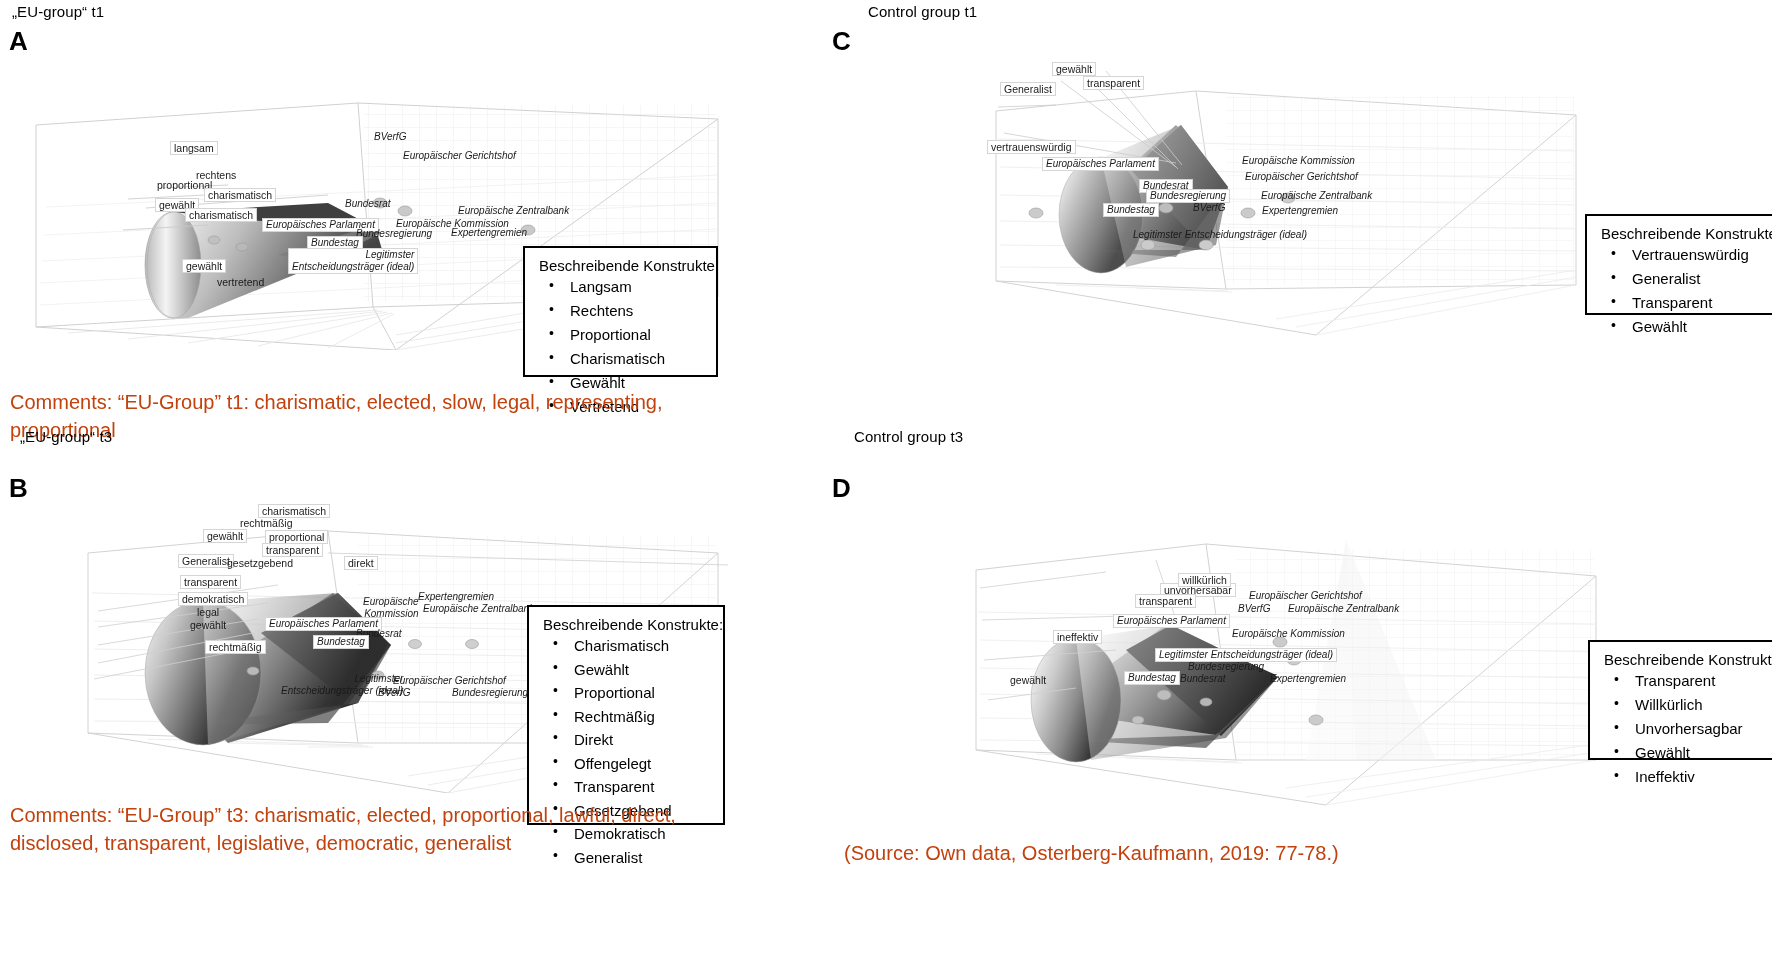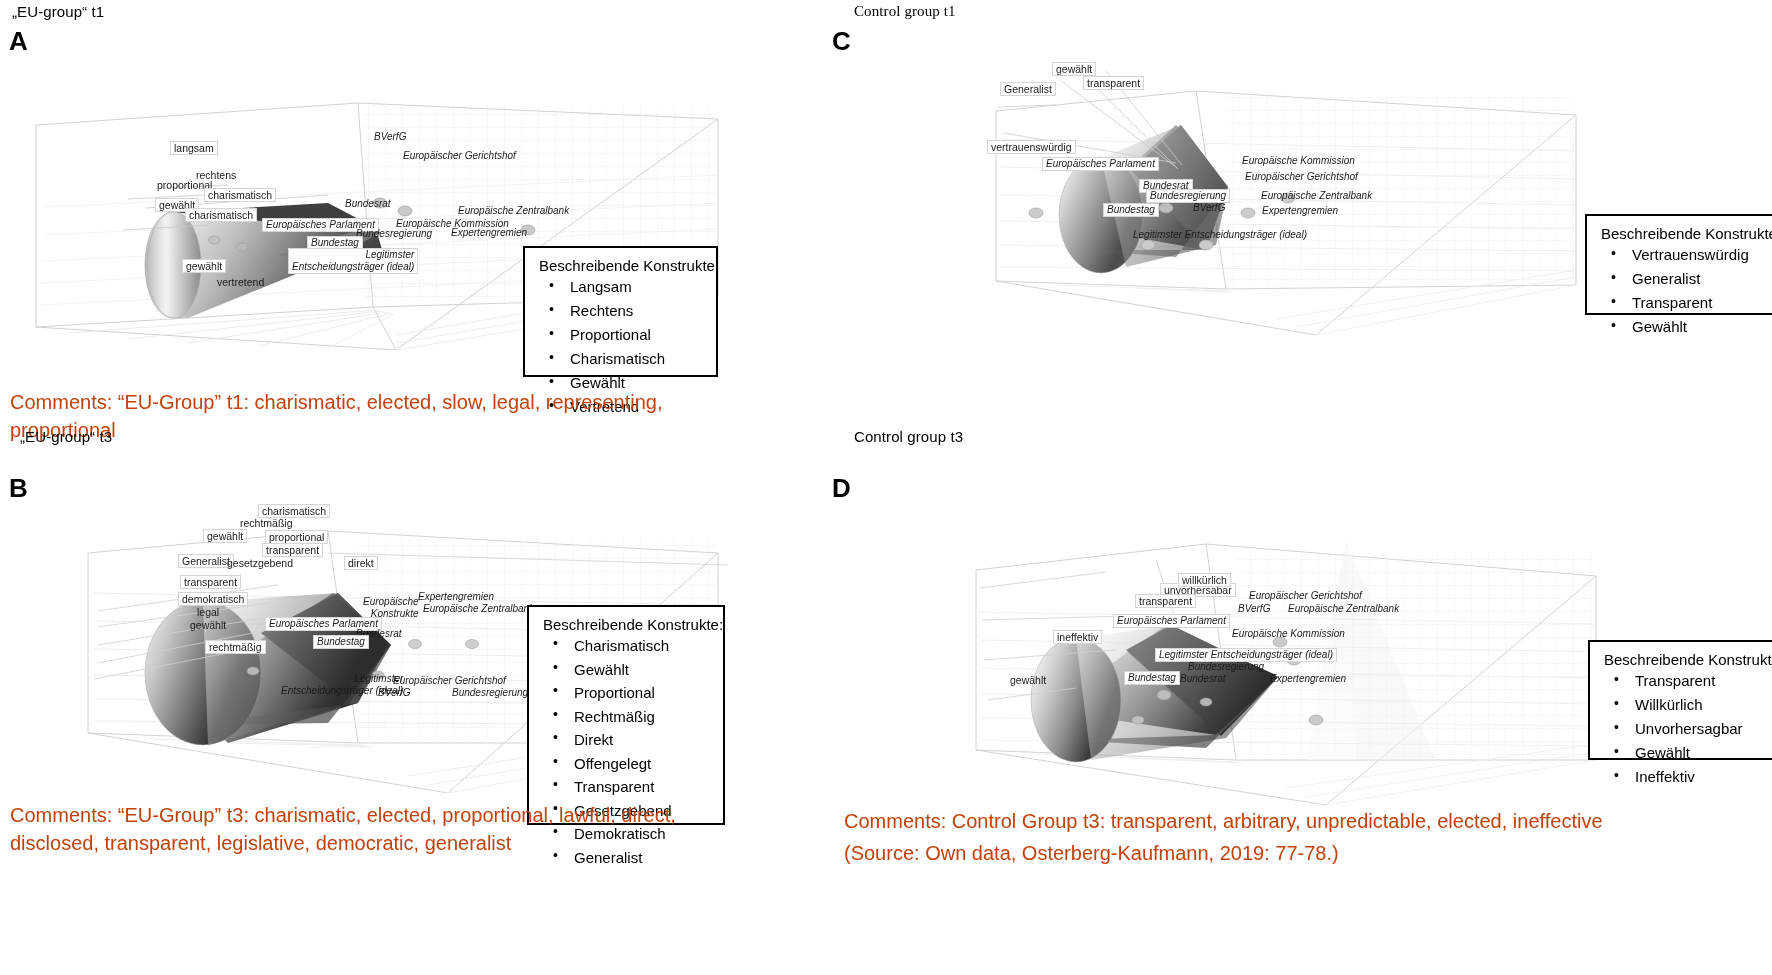--- a/index.html
+++ b/index.html
@@ -303,21 +303,21 @@
     <div class="lbl construct" style="left:150px;top:61px;">Generalist</div>
     <div class="lbl construct nobox" style="left:199px;top:64px;">gesetzgebend</div>
     <div class="lbl construct" style="left:316px;top:63px;">direkt</div>
     <div class="lbl construct" style="left:152px;top:82px;">transparent</div>
     <div class="lbl construct" style="left:150px;top:99px;">demokratisch</div>
     <div class="lbl construct nobox" style="left:169px;top:113px;">legal</div>
     <div class="lbl construct nobox" style="left:162px;top:126px;">gewählt</div>
     <div class="lbl construct" style="left:177px;top:147px;">rechtmäßig</div>
 
     <div class="lbl element nobox two-line" style="left:335px;top:103px;">Europäische
-Konstrukte</div>
+Kommission</div>
     <div class="lbl element nobox" style="left:390px;top:98px;">Expertengremien</div>
     <div class="lbl element nobox" style="left:395px;top:110px;">Europäische Zentralbank</div>
     <div class="lbl element" style="left:237px;top:124px;">Europäisches Parlament</div>
     <div class="lbl element nobox" style="left:328px;top:135px;">Bundesrat</div>
     <div class="lbl element" style="left:285px;top:142px;">Bundestag</div>
     <div class="lbl element nobox two-line" style="left:253px;top:180px;">Legitimster
 Entscheidungsträger (ideal)</div>
     <div class="lbl element nobox" style="left:365px;top:182px;">Europäischer Gerichtshof</div>
     <div class="lbl element nobox" style="left:350px;top:194px;">BVerfG</div>
     <div class="lbl element nobox" style="left:424px;top:194px;">Bundesregierung</div>
@@ -336,21 +336,21 @@
       <li>Gesetzgebend</li>
       <li>Demokratisch</li>
       <li>Generalist</li>
     </ul>
   </div>
 
   <div class="comment" style="position:absolute;left:10px;top:376px;width:740px;">Comments: “EU-Group” t3: charismatic, elected, proportional, lawful, direct, disclosed, transparent, legislative, democratic, generalist</div>
 </div>
 
 <div class="panel" style="left:830px;top:0;width:942px;height:420px;">
-  <div class="panel-header" style="position:absolute;left:24px;top:3px;font-family:Liberation Serif, serif;">Control group t1</div>
+  <div class="panel-header" style="position:absolute;left:38px;top:3px;">Control group t1</div>
   <div class="panel-letter" style="position:absolute;left:2px;top:28px;">C</div>
 
   <div class="scene" style="left:46px;top:45px;width:870px;height:300px;">
     <svg width="870" height="300" viewBox="0 0 870 300">
       <defs>
         <linearGradient id="gC" x1="0.1" y1="0" x2="0.9" y2="0.5">
           <stop offset="0" stop-color="#f2f2f2"></stop>
           <stop offset="0.3" stop-color="#c0c0c0"></stop>
           <stop offset="0.7" stop-color="#828282"></stop>
           <stop offset="1" stop-color="#4d4d4d"></stop>
@@ -534,15 +534,14 @@
     <div class="legend-title">Beschreibende Konstrukte:</div>
     <ul>
       <li>Transparent</li>
       <li>Willkürlich</li>
       <li>Unvorhersagbar</li>
       <li>Gewählt</li>
       <li>Ineffektiv</li>
     </ul>
   </div>
 
-  <div class="comment" style="position:absolute;left:14px;top:382px;width:880px;">Comments: Control Group t3: transparent, arbitrary, unpredictable, elected, ineffective</div>
   <div class="comment" style="position:absolute;left:14px;top:414px;width:880px;">(Source: Own data, Osterberg-Kaufmann, 2019: 77-78.)</div>
 </div>
 
 </body></html>

